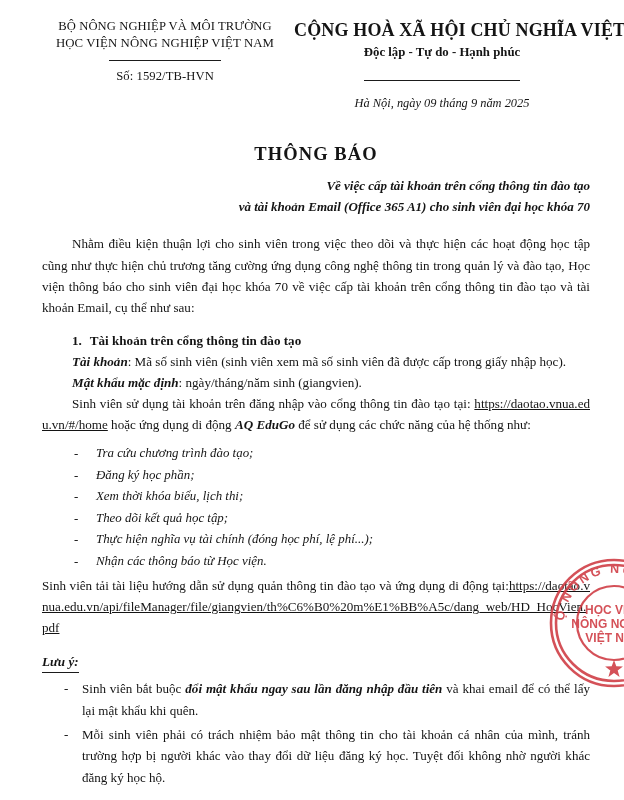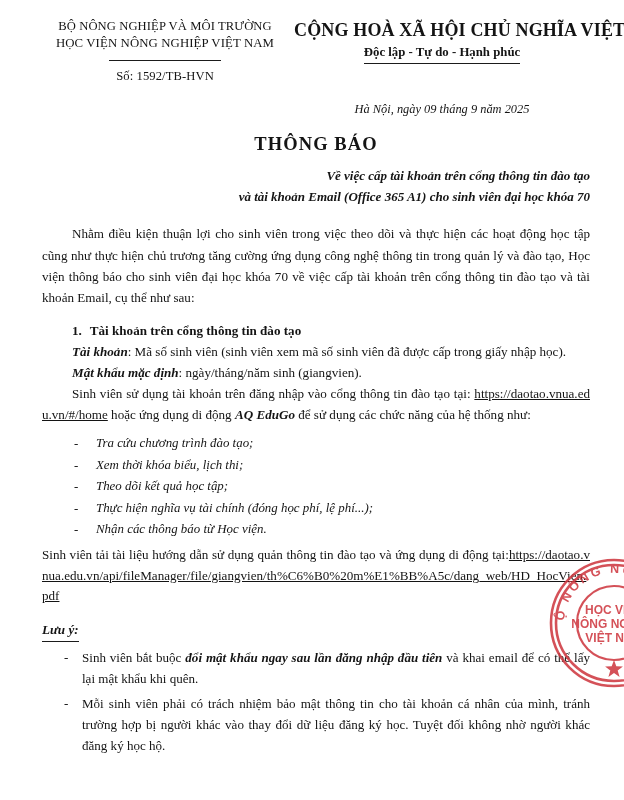--- a/index.html
+++ b/index.html
@@ -74,35 +74,35 @@
     line-height: 1.35;
     white-space: nowrap;
   }
   .motto-line {
     font-size: 12.8px;
     font-weight: bold;
     line-height: 1.4;
     margin-top: 2px;
     display: inline-block;
     border-bottom: 1.4px solid #1b1b1b;
-    padding-bottom: 1px;
+    padding-bottom: 18px;
     white-space: nowrap;
   }
   .place-date {
     font-size: 12.4px;
     font-style: italic;
-    margin-top: 38px;
+    margin-top: 15px;
     text-align: center;
     white-space: nowrap;
   }
 
   
   .title-block {
     text-align: center;
-    margin-top: 17px;
+    margin-top: 33px;
   }
   .doc-title {
     font-size: 18.5px;
     font-weight: bold;
     letter-spacing: 1.1px;
   }
   .subtitle {
     font-size: 13px;
     font-style: italic;
     font-weight: bold;
@@ -257,20 +257,21 @@
     <p class="just indent gap-md">
       <span class="lead-it">Mật khẩu mặc định</span><span>: ngày/tháng/năm sinh (giangvien).</span>
     </p>
 
     <p class="just indent gap-md url-wrap">
       <span>Sinh viên sử dụng tài khoản trên đăng nhập vào cổng thông tin đào tạo tại: </span><a class="link" href="#">https://daotao.vnua.edu.vn/#/home</a><span> hoặc ứng dụng di động </span><span class="em-bi">AQ EduGo</span><span> để sử dụng các chức năng của hệ thống như:</span>
     </p>
 
     <ul class="dash-list italic">
       <li>Tra cứu chương trình đào tạo;</li>
+      <li>Đăng ký học phần;</li>
       <li>Xem thời khóa biểu, lịch thi;</li>
       <li>Theo dõi kết quả học tập;</li>
       <li>Thực hiện nghĩa vụ tài chính (đóng học phí, lệ phí...);</li>
       <li>Nhận các thông báo từ Học viện.</li>
     </ul>
 
     <p class="just url-wrap" style="margin-top:4px;">
       <span>Sinh viên tải tài liệu hướng dẫn sử dụng quản thông tin đào tạo và ứng dụng di động tại:</span><a class="link" href="#">https://daotao.vnua.edu.vn/api/fileManager/file/giangvien/th%C6%B0%20m%E1%BB%A5c/dang_web/HD_HocVien.pdf</a>
     </p>
 

